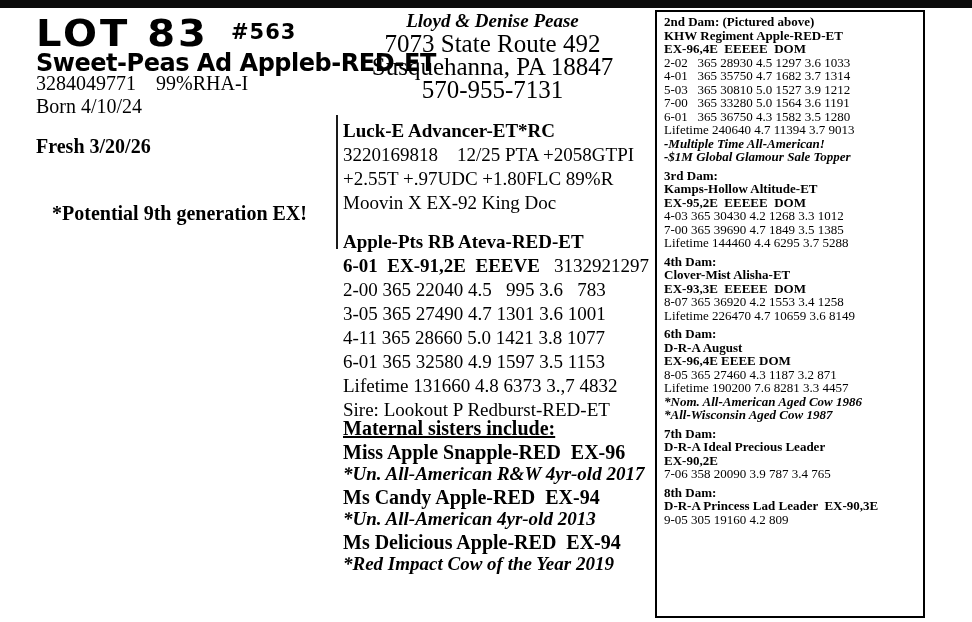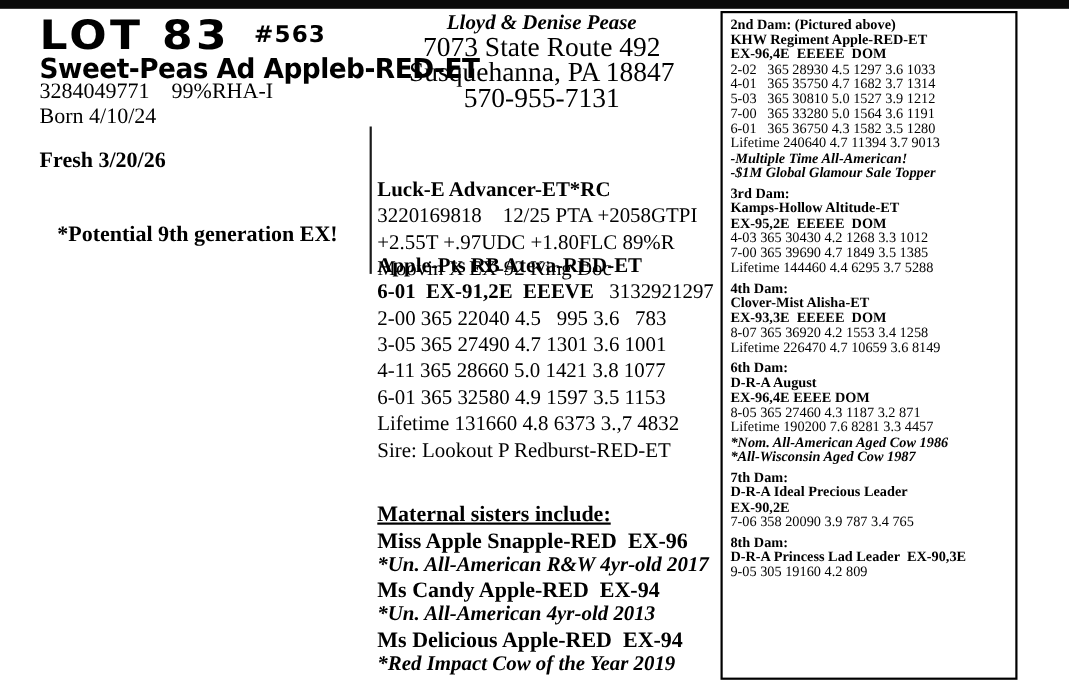--- a/index.html
+++ b/index.html
@@ -33,32 +33,32 @@
   
   .address { position:absolute; left:340px; top:9px; width:305px; text-align:center; line-height:23px; }
   .address .cname { font-weight:bold; font-style:italic; font-size:19px; }
   .address div { font-size:25px; }
 
   
   .vline { position:absolute; left:336px; top:115px; width:2px; height:134px; background:#1a1a1a; }
 
   
   .sire-block { position:absolute; left:343px; top:119px; width:300px; line-height:24px; font-size:19px; }
-  .sire-block .sname { font-weight:bold;margin-top:42px; }
+  .sire-block .sname { font-weight:bold; }
   .sire-block div { white-space:pre; }
 
   
   .dam-block { position:absolute; left:343px; top:230px; width:305px; line-height:24px; font-size:19px; }
   .dam-block .dname { font-weight:bold; }
   .score-row { font-weight:bold; white-space:pre; }
   .score-row .reg { font-weight:normal; margin-left:14px; }
   .rec { white-space:pre; }
 
   .maternal { position:absolute; left:343px; top:417px; width:310px; }
-  .mat-head { font-weight:bold; text-decoration:underline; font-size:20px; line-height:22px;margin-top:40px; }
+  .mat-head { font-weight:bold; text-decoration:underline; font-size:20px; line-height:22px; }
   .sister { margin-top:3px; }
   .sister .sis-name { font-weight:bold; font-size:20px; line-height:21px; white-space:pre; }
   .sister .sis-award { font-weight:bold; font-style:italic; font-size:19px; line-height:21px; }
 
   
   .pedigree-box {
     position:absolute; left:655px; top:10px; width:270px; height:608px;
     border:2px solid #000; padding:3px 18px 0 7px; overflow:hidden;
   }
   .ped-section { margin-top:5px; }

